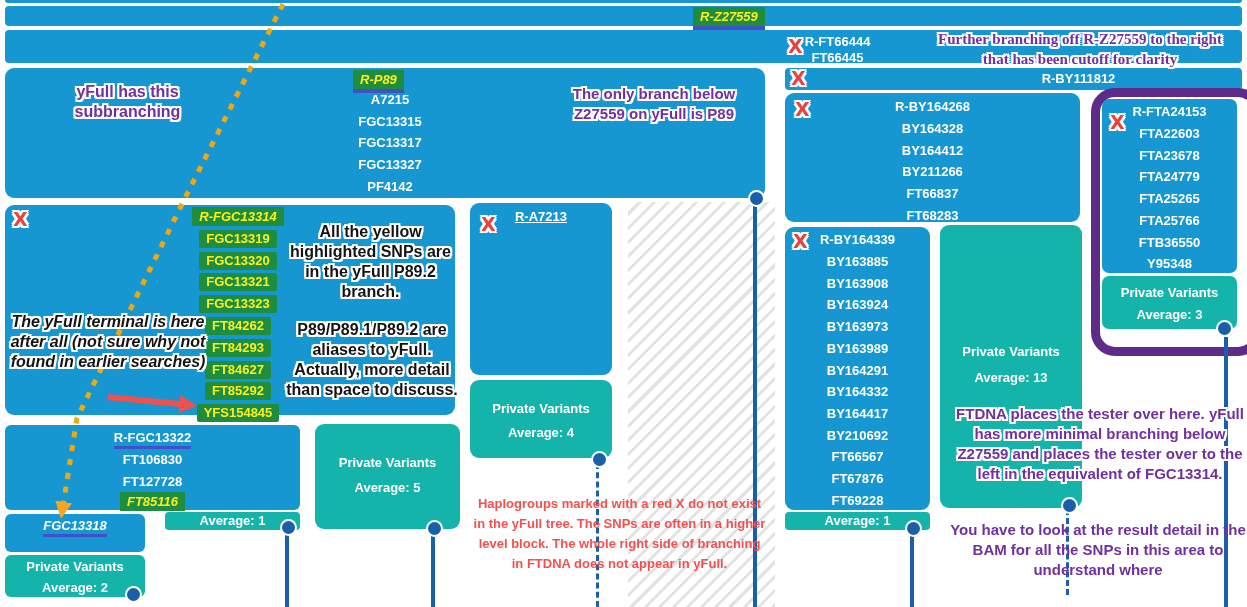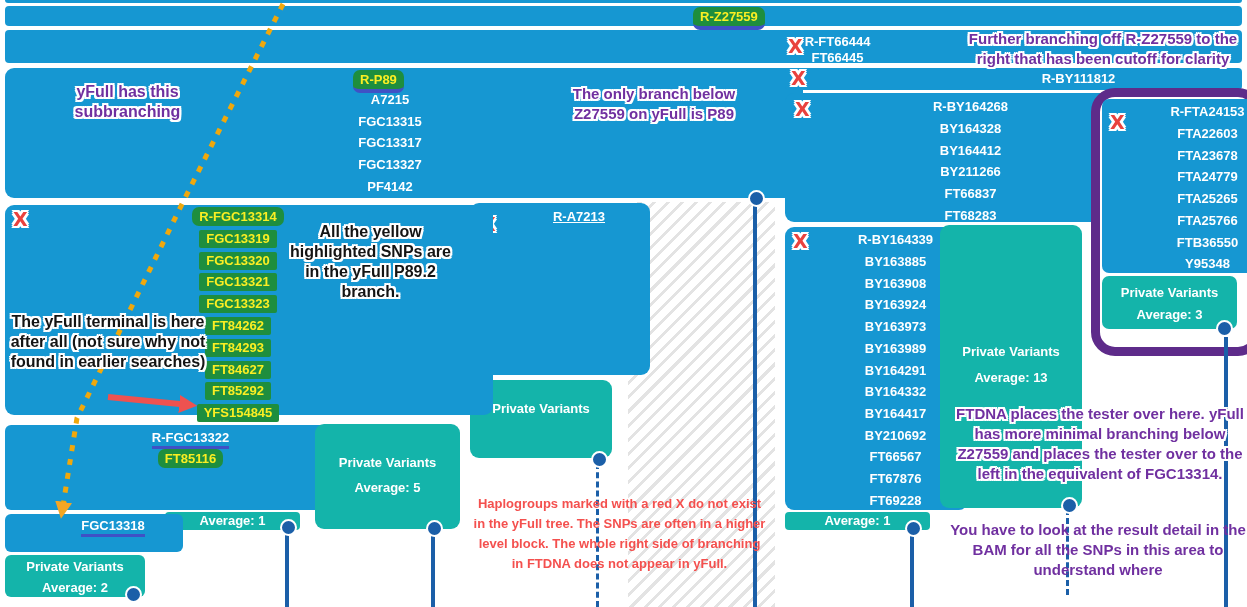--- a/index.html
+++ b/index.html
@@ -4,32 +4,32 @@
 <style>
   :root{
     --blue:#1697d2; --teal:#14b4aa; --node:#1b5fa8; --green:#1e8e3e;
     --yellow:#fbee23; --ul:#3f51c5; --purple:#7030a0; --pborder:#5e2b8a;
     --redx:#e9423e; --rednote:#f4504e; --amber:#f0a80c;
   }
   html,body{margin:0;padding:0;background:#fff;}
   #canvas{position:relative;width:1247px;height:607px;background:#fff;overflow:hidden;
     font-family:"Liberation Sans",sans-serif;}
   .abs{position:absolute;}
-  .blk{position:absolute;background:var(--blue);border-radius:9px;padding-left:38px;}
+  .blk{position:absolute;background:var(--blue);border-radius:9px;}
   .bar{position:absolute;background:var(--blue);border-radius:4px;}
   .tealblk{position:absolute;background:var(--teal);border-radius:9px;color:#fff;}
   .avgbar{position:absolute;background:var(--teal);border-radius:4px;color:#fff;
     font-weight:bold;font-size:13px;text-align:center;line-height:18px;height:18px;}
   .title{color:#fff;font-weight:bold;font-size:13px;text-align:center;line-height:22px;white-space:nowrap;}
   .snp-col{display:flex;flex-direction:column;align-items:center;}
   .snp{color:#fff;font-weight:bold;font-size:13px;line-height:21.7px;white-space:nowrap;text-align:right;}
   .green-item{background:var(--green);color:var(--yellow);font-weight:bold;font-size:13px;
     line-height:18px;padding:0 7px;margin:1.9px 0;border-radius:2px;white-space:nowrap;}
   .green-tag{display:inline-block;background:var(--green);color:var(--yellow);font-weight:bold;
-    font-size:13px;line-height:17px;padding:1px 7px;border-radius:7px;white-space:nowrap;}
+    font-size:13px;line-height:17px;padding:1px 7px;border-radius:0;white-space:nowrap;font-style:italic;}
   .ul-ind{border-bottom:4px solid var(--ul);}
   .wul{display:inline-block;border-bottom:3px solid var(--ul);padding-bottom:1px;}
   .pvtxt{font-weight:bold;font-size:13px;text-align:center;color:#fff;}
   .redx{position:absolute;color:var(--redx);font-weight:900;font-size:19px;line-height:19px;
     font-family:"DejaVu Sans",sans-serif;
     text-shadow:-2px -2px 0 #fff,0 -2px 0 #fff,2px -2px 0 #fff,-2px 0 0 #fff,2px 0 0 #fff,
       -2px 2px 0 #fff,0 2px 0 #fff,2px 2px 0 #fff;}
   .ann{position:absolute;font-weight:bold;text-align:center;}
   .outline{text-shadow:-2px -2px 0 #fff,0 -2px 0 #fff,2px -2px 0 #fff,-2px 0 0 #fff,2px 0 0 #fff,
       -2px 2px 0 #fff,0 2px 0 #fff,2px 2px 0 #fff,-1px -1px 0 #fff,1px -1px 0 #fff,
@@ -58,21 +58,21 @@
     <span class="green-tag ul-ind abs" style="left:688px;top:1px;">R-Z27559</span>
   </div>
 
   <div class="bar" style="left:5px;top:30px;width:1237px;height:33px;">
     <span class="redx" style="left:783px;top:7px;">X</span>
     <div class="abs" style="left:780px;top:0;width:105px;">
       <div class="title" style="line-height:17px;padding-top:3px;">R-FT66444</div>
       <div class="snp" style="line-height:16px;text-align:center;">FT66445</div>
     </div>
   </div>
-  <div class="ann purple outline" style="left:958px;top:29px;width:290px;z-index:9;">Further branching off R-Z27559 to the right that has been cutoff for clarity</div>
+  <div class="ann purple outline" style="left:935px;top:29px;width:290px;z-index:9;font-family:Liberation Serif, serif;">Further branching off R-Z27559 to the right that has been cutoff for clarity</div>
 
   <div class="blk" style="left:5px;top:68px;width:760px;height:130px;">
     <div class="abs" style="left:348px;top:2px;text-align:center;">
       <span class="green-tag ul-ind">R-P89</span>
     </div>
     <div class="snp-col abs" style="left:280px;top:21px;width:210px;">
         <div class="snp">A7215</div>
         <div class="snp">FGC13315</div>
         <div class="snp">FGC13317</div>
         <div class="snp">FGC13327</div>
@@ -118,55 +118,61 @@
       <div class="pvtxt" style="padding-top:7px;">Average: 3</div>
     </div>
   </div>
 
   <div class="blk" style="left:470px;top:203px;width:142px;height:172px;">
     <span class="redx" style="left:11px;top:12px;">X</span>
     <div class="title" style="padding-top:3px;text-decoration:underline;">R-A7213</div>
   </div>
   <div class="tealblk" style="left:470px;top:380px;width:142px;height:78px;">
     <div class="pvtxt" style="padding-top:21px;">Private Variants</div>
+    <div class="pvtxt" style="padding-top:9px;">Average: 4</div>
   </div>
 
   <div class="blk" style="left:5px;top:205px;width:450px;height:210px;">
     <span class="redx" style="left:8px;top:5px;">X</span>
     <div class="abs" style="left:163px;top:2px;width:140px;text-align:center;">
       <span class="green-tag">R-FGC13314</span>
     </div>
     <div class="snp-col abs" style="left:163px;top:23px;width:140px;">
         <div class="green-item">FGC13319</div>
         <div class="green-item">FGC13320</div>
         <div class="green-item">FGC13321</div>
         <div class="green-item">FGC13323</div>
         <div class="green-item">FT84262</div>
         <div class="green-item">FT84293</div>
         <div class="green-item">FT84627</div>
         <div class="green-item">FT85292</div>
         <div class="green-item">YFS154845</div>
       </div>
   </div>
   <div class="ann black outline" style="left:288px;top:222px;width:165px;z-index:9;">All the yellow highlighted SNPs are in the yFull P89.2 branch.</div>
-  <div class="ann black outline" style="left:10px;top:312px;width:196px;z-index:9;">The yFull terminal is here after all (not sure why not found in earlier searches)</div>
+  <div class="ann black outline" style="left:283px;top:320px;width:178px;z-index:9;">P89/P89.1/P89.2 are aliases to yFull. Actually, more detail than space to discuss.</div>
+  <div class="ann black outline" style="left:10px;top:312px;width:196px;z-index:9;font-style:italic;">The yFull terminal is here after all (not sure why not found in earlier searches)</div>
 
   <div class="blk" style="left:5px;top:425px;width:295px;height:85px;border-radius:6px;">
     <div style="text-align:center;padding-top:3px;">
       <span class="title wul" style="line-height:15px;">R-FGC13322</span>
     </div>
+    <div class="snp-col">
+        <div class="snp">FT106830</div>
+        <div class="snp">FT127728</div>
+      </div>
     <div style="text-align:center;">
       <span class="green-tag">FT85116</span>
     </div>
   </div>
   <div class="avgbar" style="left:165px;top:512px;width:135px;">Average: 1</div>
 
   <div class="blk" style="left:5px;top:514px;width:140px;height:38px;border-radius:6px;">
     <div style="text-align:center;padding-top:2px;">
-      <span class="snp wul" style="line-height:14px;">FGC13318</span>
+      <span class="snp wul" style="line-height:14px;font-style:italic;">FGC13318</span>
     </div>
   </div>
   <div class="tealblk" style="left:5px;top:555px;width:140px;height:42px;border-radius:6px;">
     <div class="pvtxt" style="padding-top:4px;">Private Variants</div>
     <div class="pvtxt" style="padding-top:6px;">Average: 2</div>
   </div>
 
   <div class="tealblk" style="left:315px;top:424px;width:145px;height:105px;">
     <div class="pvtxt" style="padding-top:31px;">Private Variants</div>
     <div class="pvtxt" style="padding-top:10px;">Average: 5</div>

